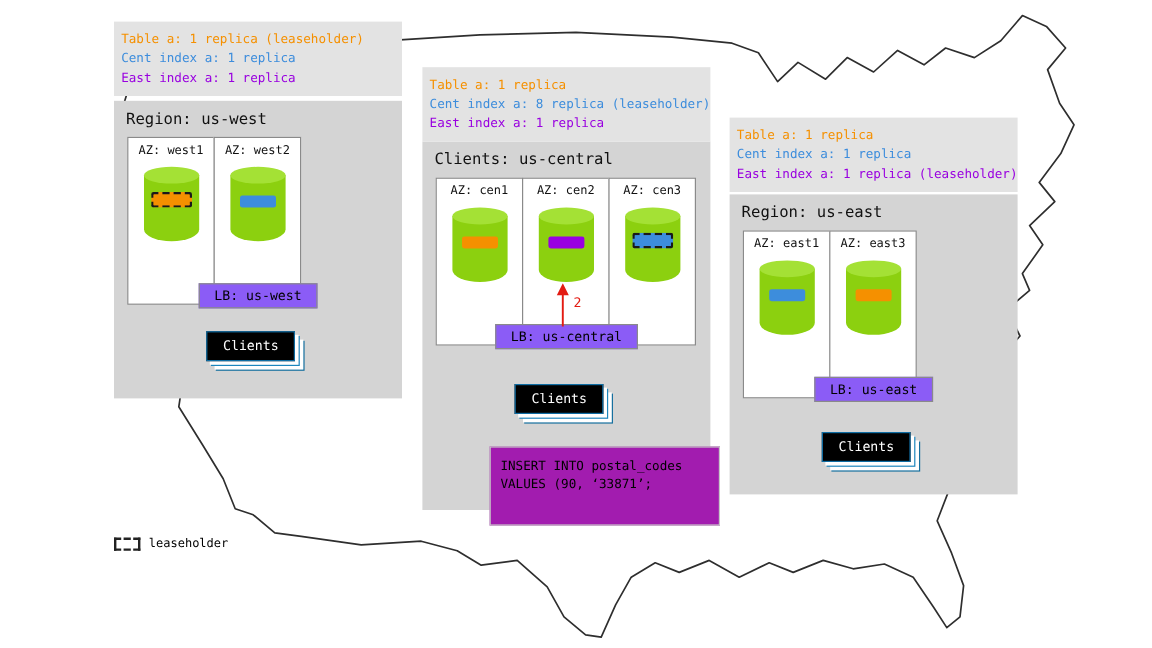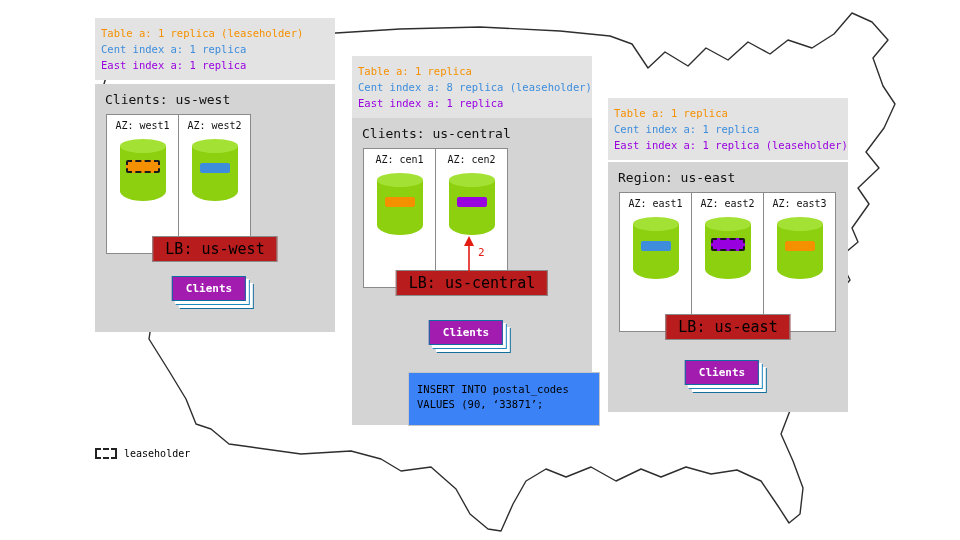--- a/index.html
+++ b/index.html
@@ -25,30 +25,30 @@
   .cyl { position:relative; width:46px; height:62px; margin:8px auto 0; }
   .cyl-body { position:absolute; left:0; right:0; top:7px; bottom:0;
     background:#8cd00f; border-radius:0 0 23px 23px / 0 0 10px 10px; }
   .cyl-top { position:absolute; left:0; right:0; top:0; height:14px;
     background:#a4e135; border-radius:50%; }
   .bar { position:absolute; left:8px; top:24px; width:30px; height:10px;
     border-radius:2px; z-index:2; }
   .bar.dashed { border:2px dashed #1a1a1a; left:6px; top:21px; width:34px; height:13px; }
 
   .lb-box { position:absolute; left:50%; transform:translateX(-50%); top:152px;
-    background:#b91c1c; border:1px solid #8a8a8a; font-size:15px;
+    background:#8b5cf6; border:1px solid #8a8a8a; font-size:11px;
     padding:3px 12px; white-space:nowrap; }
 
   .clients { position:absolute; left:calc(50% - 6px); transform:translateX(-50%);
-    background:#a21caf; color:#fff; border:1px solid #0f6da3; font-size:11px;
+    background:#000000; color:#fff; border:1px solid #0f6da3; font-size:11px;
     padding:5px 13px; white-space:nowrap;
-    box-shadow:3px 3px 0 #ffffff, 4px 4px 0 #1d86bd, 7px 7px 0 #ffffff, 8px 8px 0 #156f9e;font-weight:bold; }
+    box-shadow:3px 3px 0 #ffffff, 4px 4px 0 #1d86bd, 7px 7px 0 #ffffff, 8px 8px 0 #156f9e; }
 
-  .sql-box { position:absolute; left:408px; top:372px; width:192px; height:54px;
-    background:#3b82f6; border:1px solid #c6c6c6; z-index:2; padding:9px 8px;
+  .sql-box { position:absolute; left:408px; top:372px; width:192px; height:66px;
+    background:#a21caf; border:1px solid #c6c6c6; z-index:2; padding:9px 8px;
     font-size:10.5px; line-height:15px; white-space:nowrap; }
 
   #insert-arrow { position:absolute; left:460px; top:236px; z-index:3; }
   #arrow-step-label { position:absolute; left:478px; top:246px; z-index:3;
     color:#e31b12; font-size:11px; }
 
   #leaseholder-key { position:absolute; left:95px; top:448px; z-index:2;
     font-size:10px; display:flex; align-items:flex-end; }
   #leaseholder-key .swatch { display:inline-block; width:22px; height:11px;
     border:2px dashed #222; background:#fff; margin-right:7px; }
@@ -62,21 +62,21 @@
     <path d="M110,64 L138,56 L180,50 L240,42 L320,34 L400,29 L480,27 L560,31 L610,36 L632,44 L648,68 L665,52 L688,66 L706,48 L728,60 L748,42 L770,54 L788,40 L812,48 L834,34 L852,13 L872,22 L888,40 L873,58 L883,86 L895,104 L884,128 L866,152 L879,168 L858,188 L869,204 L852,228 L858,242 L839,258 L850,280 L829,304 L839,330 L820,354 L806,380 L791,408 L781,434 L793,461 L803,488 L800,514 L789,523 L778,506 L761,481 L737,470 L711,474 L686,467 L661,477 L641,469 L616,481 L591,467 L566,477 L546,469 L526,481 L513,504 L501,531 L488,529 L470,514 L456,489 L431,467 L401,471 L381,459 L351,451 L301,454 L251,447 L229,444 L211,429 L196,424 L186,399 L169,371 L149,339 L152,319 L139,289 L126,254 L113,214 L104,184 L97,149 L108,129 L101,94 Z" fill="none" stroke="#2e2e2e" stroke-width="1.4" stroke-linejoin="round"></path>
   </svg>
 
   <div class="legend-box" style="left:95px;top:18px">
     <div class="legend-line" style="color: rgb(245, 144, 0);">Table a: 1 replica (leaseholder)</div>
     <div class="legend-line" style="color: rgb(61, 141, 220);">Cent index a: 1 replica</div>
     <div class="legend-line" style="color: rgb(153, 0, 224);">East index a: 1 replica</div>
   </div>
 
   <div class="panel" style="left:95px;top:84px;height:248px">
-    <div class="region-title">Clients: us-west</div>
+    <div class="region-title">Region: us-west</div>
     <div class="az-row">
       <div class="az-box">
         <div class="az-label">AZ: west1</div>
         <div class="cyl">
           <div class="cyl-body"></div>
           <div class="cyl-top"></div>
           <div class="bar dashed" style="background: rgb(245, 144, 0);"></div>
         </div>
       </div>
       <div class="az-box">
@@ -110,20 +110,28 @@
         </div>
       </div>
       <div class="az-box">
         <div class="az-label">AZ: cen2</div>
         <div class="cyl">
           <div class="cyl-body"></div>
           <div class="cyl-top"></div>
           <div class="bar" style="background: rgb(153, 0, 224);"></div>
         </div>
       </div>
+      <div class="az-box">
+        <div class="az-label">AZ: cen3</div>
+        <div class="cyl">
+          <div class="cyl-body"></div>
+          <div class="cyl-top"></div>
+          <div class="bar dashed" style="background: rgb(61, 141, 220);"></div>
+        </div>
+      </div>
     </div>
     <div class="lb-box">LB: us-central</div>
     <div class="clients" style="top:202px">Clients</div>
   </div>
 
   <svg id="insert-arrow" width="28" height="40" viewBox="0 0 28 40">
     <line x1="9" y1="36" x2="9" y2="8" stroke="#e31b12" stroke-width="1.6"></line>
     <polygon points="9,0 4,10 14,10" fill="#e31b12"></polygon>
   </svg>
   <span id="arrow-step-label">2</span>
@@ -144,28 +152,20 @@
     <div class="az-row">
       <div class="az-box">
         <div class="az-label">AZ: east1</div>
         <div class="cyl">
           <div class="cyl-body"></div>
           <div class="cyl-top"></div>
           <div class="bar" style="background: rgb(61, 141, 220);"></div>
         </div>
       </div>
       <div class="az-box">
-        <div class="az-label">AZ: east2</div>
-        <div class="cyl">
-          <div class="cyl-body"></div>
-          <div class="cyl-top"></div>
-          <div class="bar dashed" style="background: rgb(153, 0, 224);"></div>
-        </div>
-      </div>
-      <div class="az-box">
         <div class="az-label">AZ: east3</div>
         <div class="cyl">
           <div class="cyl-body"></div>
           <div class="cyl-top"></div>
           <div class="bar" style="background: rgb(245, 144, 0);"></div>
         </div>
       </div>
     </div>
     <div class="lb-box">LB: us-east</div>
     <div class="clients" style="top:198px">Clients</div>

